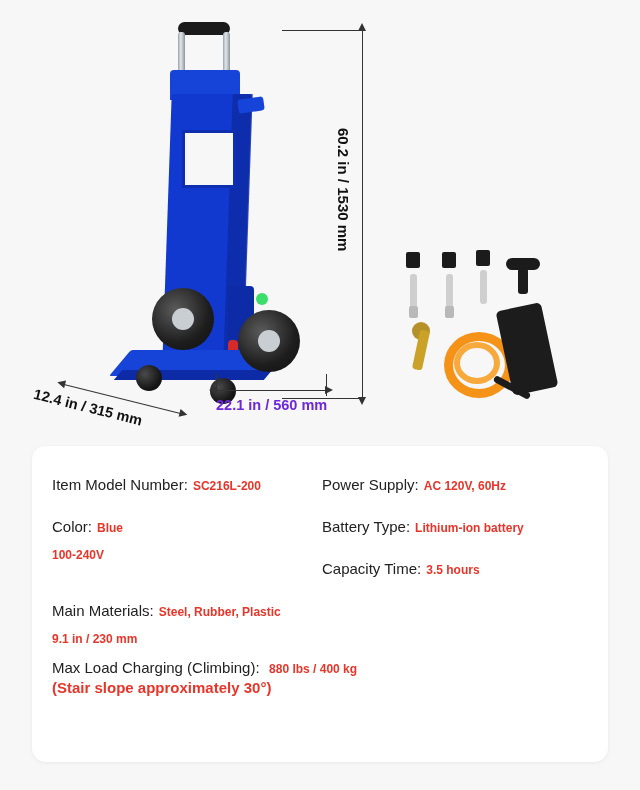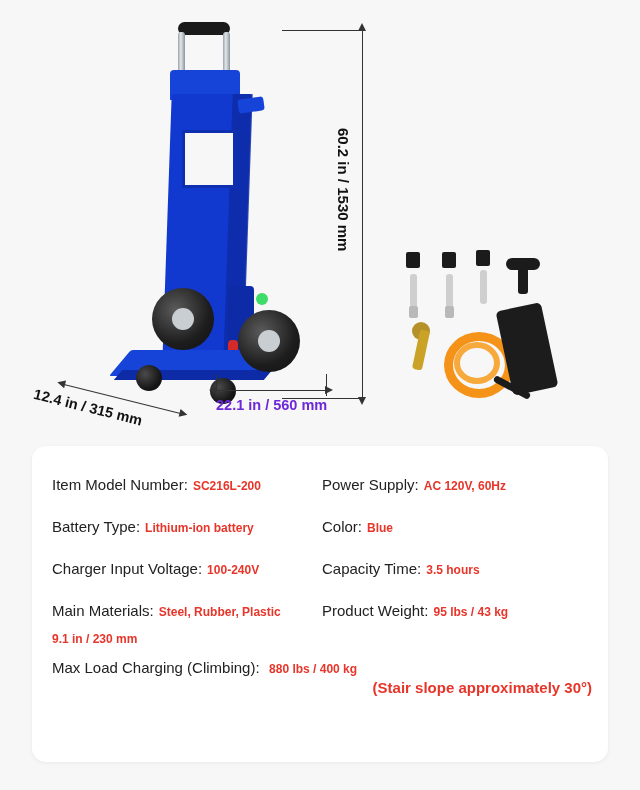--- a/index.html
+++ b/index.html
@@ -432,21 +432,20 @@
     font-size: 12px;
     color: #e8352a;
     font-weight: bold;
   }
   .spec-sub {
     font-size: 15px;
     color: #e8352a;
     font-weight: bold;
     display: block;
     margin-top: 2px;
-    text-align: right;
   }
   .spec-block { display: block; }
 </style>
 </head>
 <body>
 
 <div class="page">
 
   <div class="illustration">
 
@@ -518,48 +517,43 @@
           <span class="spec-value">SC216L-200</span>
         </div>
         <div class="spec-col">
           <span class="spec-label">Power Supply:</span>
           <span class="spec-value">AC 120V, 60Hz</span>
         </div>
       </div>
 
       <div class="spec-row">
         <div class="spec-col">
+          <span class="spec-label">Color:</span>
+          <span class="spec-value">Blue</span>
+        </div>
+        <div class="spec-col">
           <span class="spec-label">Battery Type:</span>
           <span class="spec-value">Lithium-ion battery</span>
         </div>
-        <div class="spec-col">
-          <span class="spec-label">Color:</span>
-          <span class="spec-value">Blue</span>
-        </div>
       </div>
 
       <div class="spec-row">
         <div class="spec-col">
-          <span class="spec-label">Charger Input Voltage:</span>
           <span class="spec-value">100-240V</span>
         </div>
         <div class="spec-col">
           <span class="spec-label">Capacity Time:</span>
           <span class="spec-value">3.5 hours</span>
         </div>
       </div>
 
       <div class="spec-row">
         <div class="spec-col">
           <span class="spec-label">Main Materials:</span>
           <span class="spec-value">Steel, Rubber, Plastic</span>
-        </div>
-        <div class="spec-col">
-          <span class="spec-label">Product Weight:</span>
-          <span class="spec-value">95 lbs / 43 kg</span>
         </div>
       </div>
 
       <div class="spec-row">
         <div class="spec-col full">
           <span class="spec-value">9.1 in / 230 mm</span>
         </div>
       </div>
 
 

